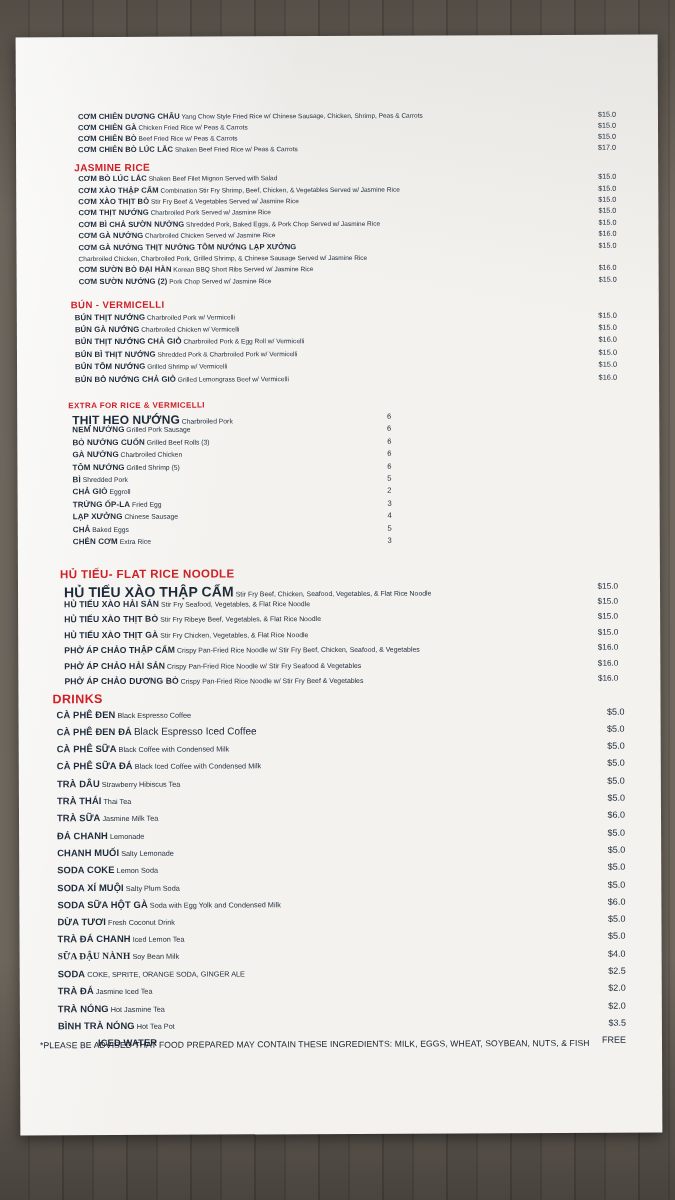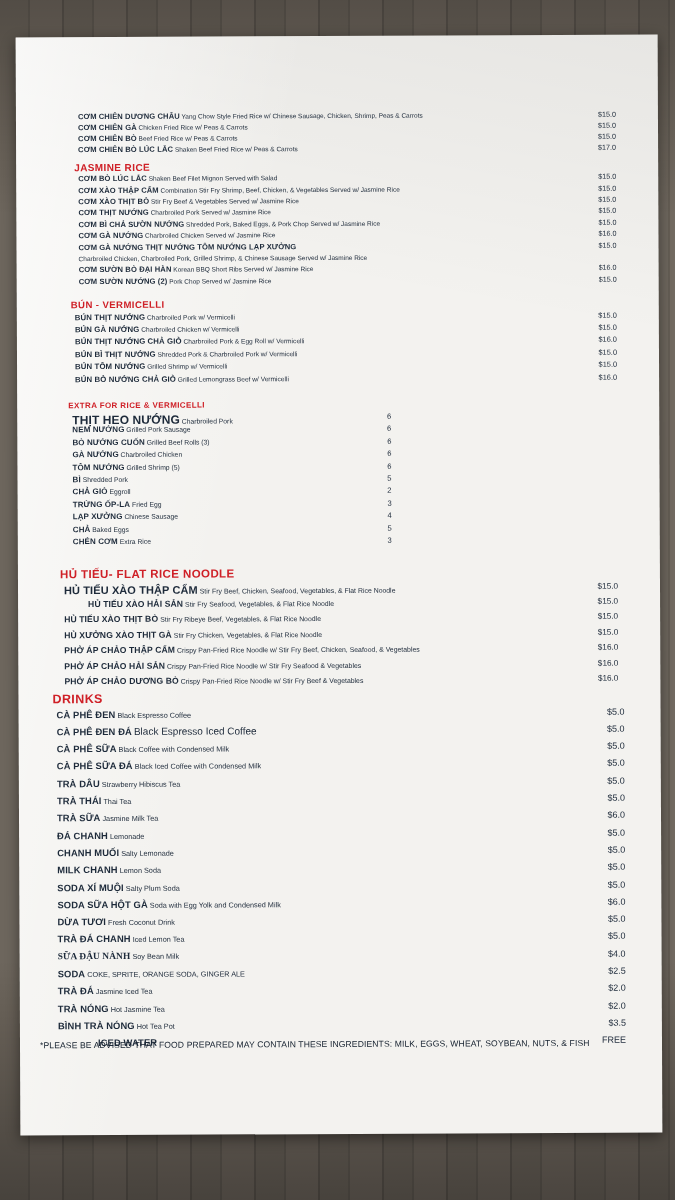--- a/index.html
+++ b/index.html
@@ -101,40 +101,40 @@
         <div class="row" style="position: absolute; left: 55px; top: 62.6px; width: 587px; font-size: 6.8px;"><span class="nm" style="font-size: 8px;">TÔM NƯỚNG</span> <span class="ds" style="font-size: 6.8px;">Grilled Shrimp (5)</span><span class="pr" style="right: 268px; font-size: 7.6px;">6</span></div>
         <div class="row" style="position: absolute; left: 55px; top: 75px; width: 587px; font-size: 6.8px;"><span class="nm" style="font-size: 8px;">BÌ</span> <span class="ds" style="font-size: 6.8px;">Shredded Pork</span><span class="pr" style="right: 268px; font-size: 7.6px;">5</span></div>
         <div class="row" style="position: absolute; left: 55px; top: 87.4px; width: 587px; font-size: 6.8px;"><span class="nm" style="font-size: 8px;">CHẢ GIÒ</span> <span class="ds" style="font-size: 6.8px;">Eggroll</span><span class="pr" style="right: 268px; font-size: 7.6px;">2</span></div>
         <div class="row" style="position: absolute; left: 55px; top: 99.8px; width: 587px; font-size: 6.8px;"><span class="nm" style="font-size: 8px;">TRỨNG ỐP-LA</span> <span class="ds" style="font-size: 6.8px;">Fried Egg</span><span class="pr" style="right: 268px; font-size: 7.6px;">3</span></div>
         <div class="row" style="position: absolute; left: 55px; top: 112.2px; width: 587px; font-size: 6.8px;"><span class="nm" style="font-size: 8px;">LẠP XƯỞNG</span> <span class="ds" style="font-size: 6.8px;">Chinese Sausage</span><span class="pr" style="right: 268px; font-size: 7.6px;">4</span></div>
         <div class="row" style="position: absolute; left: 55px; top: 124.6px; width: 587px; font-size: 6.8px;"><span class="nm" style="font-size: 8px;">CHẢ</span> <span class="ds" style="font-size: 6.8px;">Baked Eggs</span><span class="pr" style="right: 268px; font-size: 7.6px;">5</span></div>
         <div class="row" style="position: absolute; left: 55px; top: 137px; width: 587px; font-size: 6.8px;"><span class="nm" style="font-size: 8px;">CHÉN CƠM</span> <span class="ds" style="font-size: 6.8px;">Extra Rice</span><span class="pr" style="right: 268px; font-size: 7.6px;">3</span></div>
       </div>
       <div class="sec" style="top: 531px;">
         <div class="hdr" style="position: absolute; left: 42px; top: 0px; font-size: 11.5px;">HỦ TIẾU- FLAT RICE NOODLE</div>
-        <div class="row" style="position: absolute; left: 46px; top: 16.5px; width: 596px; font-size: 6.9px;"><span class="nm" style="font-size: 11px;">HỦ TIẾU XÀO THẬP CẨM</span> <span class="ds" style="font-size: 6.9px;">Stir Fry Beef, Chicken, Seafood, Vegetables, &amp; Flat Rice Noodle</span><span class="pr" style="right: 42px; font-size: 8.2px;">$15.0</span></div>
-        <div class="row" style="position: absolute; left: 46px; top: 31.9px; width: 596px; font-size: 6.9px;"><span class="nm" style="font-size: 8.6px; margin-left: 24px;">HỦ TIẾU XÀO HẢI SẢN</span> <span class="ds" style="font-size: 6.9px;">Stir Fry Seafood, Vegetables, &amp; Flat Rice Noodle</span><span class="pr" style="right: 42px; font-size: 8.2px;">$15.0</span></div>
+        <div class="row" style="position: absolute; left: 46px; top: 16.5px; width: 596px; font-size: 6.9px;"><span class="nm" style="font-size: 14px;">HỦ TIẾU XÀO THẬP CẨM</span> <span class="ds" style="font-size: 6.9px;">Stir Fry Beef, Chicken, Seafood, Vegetables, &amp; Flat Rice Noodle</span><span class="pr" style="right: 42px; font-size: 8.2px;">$15.0</span></div>
+        <div class="row" style="position: absolute; left: 46px; top: 31.9px; width: 596px; font-size: 6.9px;"><span class="nm" style="font-size: 8.6px;">HỦ TIẾU XÀO HẢI SẢN</span> <span class="ds" style="font-size: 6.9px;">Stir Fry Seafood, Vegetables, &amp; Flat Rice Noodle</span><span class="pr" style="right: 42px; font-size: 8.2px;">$15.0</span></div>
         <div class="row" style="position: absolute; left: 46px; top: 47.3px; width: 596px; font-size: 6.9px;"><span class="nm" style="font-size: 8.6px;">HỦ TIẾU XÀO THỊT BÒ</span> <span class="ds" style="font-size: 6.9px;">Stir Fry Ribeye Beef, Vegetables, &amp; Flat Rice Noodle</span><span class="pr" style="right: 42px; font-size: 8.2px;">$15.0</span></div>
-        <div class="row" style="position: absolute; left: 46px; top: 62.7px; width: 596px; font-size: 6.9px;"><span class="nm" style="font-size: 8.6px;">HỦ XƯỞNG XÀO THỊT GÀ</span> <span class="ds" style="font-size: 6.9px;">Stir Fry Chicken, Vegetables, &amp; Flat Rice Noodle</span><span class="pr" style="right: 42px; font-size: 8.2px;">$15.0</span></div>
+        <div class="row" style="position: absolute; left: 46px; top: 62.7px; width: 596px; font-size: 6.9px;"><span class="nm" style="font-size: 8.6px;">HỦ TIẾU XÀO THỊT GÀ</span> <span class="ds" style="font-size: 6.9px;">Stir Fry Chicken, Vegetables, &amp; Flat Rice Noodle</span><span class="pr" style="right: 42px; font-size: 8.2px;">$15.0</span></div>
         <div class="row" style="position: absolute; left: 46px; top: 78.1px; width: 596px; font-size: 6.9px;"><span class="nm" style="font-size: 8.6px;">PHỞ ÁP CHẢO THẬP CẨM</span> <span class="ds" style="font-size: 6.9px;">Crispy Pan-Fried Rice Noodle w/ Stir Fry Beef, Chicken, Seafood, &amp; Vegetables</span><span class="pr" style="right: 42px; font-size: 8.2px;">$16.0</span></div>
         <div class="row" style="position: absolute; left: 46px; top: 93.5px; width: 596px; font-size: 6.9px;"><span class="nm" style="font-size: 8.6px;">PHỞ ÁP CHẢO HẢI SẢN</span> <span class="ds" style="font-size: 6.9px;">Crispy Pan-Fried Rice Noodle w/ Stir Fry Seafood &amp; Vegetables</span><span class="pr" style="right: 42px; font-size: 8.2px;">$16.0</span></div>
         <div class="row" style="position: absolute; left: 46px; top: 108.9px; width: 596px; font-size: 6.9px;"><span class="nm" style="font-size: 8.6px;">PHỞ ÁP CHẢO DƯƠNG BÒ</span> <span class="ds" style="font-size: 6.9px;">Crispy Pan-Fried Rice Noodle w/ Stir Fry Beef &amp; Vegetables</span><span class="pr" style="right: 42px; font-size: 8.2px;">$16.0</span></div>
       </div>
       <div class="sec" style="top: 655px;">
         <div class="hdr" style="position: absolute; left: 34px; top: 0px; font-size: 12.5px;">DRINKS</div>
         <div class="row" style="position: absolute; left: 38px; top: 17.5px; width: 604px; font-size: 7.3px;"><span class="nm" style="font-size: 9.4px;">CÀ PHÊ ĐEN</span> <span class="ds" style="font-size: 7.3px;">Black Espresso Coffee</span><span class="pr" style="right: 36px; font-size: 9px;">$5.0</span></div>
         <div class="row" style="position: absolute; left: 38px; top: 34.8px; width: 604px; font-size: 7.3px;"><span class="nm" style="font-size: 9.4px;">CÀ PHÊ ĐEN ĐÁ</span> <span class="ds" style="font-size: 10px;">Black Espresso Iced Coffee</span><span class="pr" style="right: 36px; font-size: 9px;">$5.0</span></div>
         <div class="row" style="position: absolute; left: 38px; top: 52.1px; width: 604px; font-size: 7.3px;"><span class="nm" style="font-size: 9.4px;">CÀ PHÊ SỮA</span> <span class="ds" style="font-size: 7.3px;">Black Coffee with Condensed Milk</span><span class="pr" style="right: 36px; font-size: 9px;">$5.0</span></div>
         <div class="row" style="position: absolute; left: 38px; top: 69.4px; width: 604px; font-size: 7.3px;"><span class="nm" style="font-size: 9.4px;">CÀ PHÊ SỮA ĐÁ</span> <span class="ds" style="font-size: 7.3px;">Black Iced Coffee with Condensed Milk</span><span class="pr" style="right: 36px; font-size: 9px;">$5.0</span></div>
         <div class="row" style="position: absolute; left: 38px; top: 86.7px; width: 604px; font-size: 7.3px;"><span class="nm" style="font-size: 9.4px;">TRÀ DÂU</span> <span class="ds" style="font-size: 7.3px;">Strawberry Hibiscus Tea</span><span class="pr" style="right: 36px; font-size: 9px;">$5.0</span></div>
         <div class="row" style="position: absolute; left: 38px; top: 104px; width: 604px; font-size: 7.3px;"><span class="nm" style="font-size: 9.4px;">TRÀ THÁI</span> <span class="ds" style="font-size: 7.3px;">Thai Tea</span><span class="pr" style="right: 36px; font-size: 9px;">$5.0</span></div>
         <div class="row" style="position: absolute; left: 38px; top: 121.3px; width: 604px; font-size: 7.3px;"><span class="nm" style="font-size: 9.4px;">TRÀ SỮA</span> <span class="ds" style="font-size: 7.3px;">Jasmine Milk Tea</span><span class="pr" style="right: 36px; font-size: 9px;">$6.0</span></div>
         <div class="row" style="position: absolute; left: 38px; top: 138.6px; width: 604px; font-size: 7.3px;"><span class="nm" style="font-size: 9.4px;">ĐÁ CHANH</span> <span class="ds" style="font-size: 7.3px;">Lemonade</span><span class="pr" style="right: 36px; font-size: 9px;">$5.0</span></div>
         <div class="row" style="position: absolute; left: 38px; top: 155.9px; width: 604px; font-size: 7.3px;"><span class="nm" style="font-size: 9.4px;">CHANH MUỐI</span> <span class="ds" style="font-size: 7.3px;">Salty Lemonade</span><span class="pr" style="right: 36px; font-size: 9px;">$5.0</span></div>
-        <div class="row" style="position: absolute; left: 38px; top: 173.2px; width: 604px; font-size: 7.3px;"><span class="nm" style="font-size: 9.4px;">MILK CHANH</span> <span class="ds" style="font-size: 7.3px;">Lemon Soda</span><span class="pr" style="right: 36px; font-size: 9px;">$5.0</span></div>
+        <div class="row" style="position: absolute; left: 38px; top: 173.2px; width: 604px; font-size: 7.3px;"><span class="nm" style="font-size: 9.4px;">SODA COKE</span> <span class="ds" style="font-size: 7.3px;">Lemon Soda</span><span class="pr" style="right: 36px; font-size: 9px;">$5.0</span></div>
         <div class="row" style="position: absolute; left: 38px; top: 190.5px; width: 604px; font-size: 7.3px;"><span class="nm" style="font-size: 9.4px;">SODA XÍ MUỘI</span> <span class="ds" style="font-size: 7.3px;">Salty Plum Soda</span><span class="pr" style="right: 36px; font-size: 9px;">$5.0</span></div>
         <div class="row" style="position: absolute; left: 38px; top: 207.8px; width: 604px; font-size: 7.3px;"><span class="nm" style="font-size: 9.4px;">SODA SỮA HỘT GÀ</span> <span class="ds" style="font-size: 7.3px;">Soda with Egg Yolk and Condensed Milk</span><span class="pr" style="right: 36px; font-size: 9px;">$6.0</span></div>
         <div class="row" style="position: absolute; left: 38px; top: 225.1px; width: 604px; font-size: 7.3px;"><span class="nm" style="font-size: 9.4px;">DỪA TƯƠI</span> <span class="ds" style="font-size: 7.3px;">Fresh Coconut Drink</span><span class="pr" style="right: 36px; font-size: 9px;">$5.0</span></div>
         <div class="row" style="position: absolute; left: 38px; top: 242.4px; width: 604px; font-size: 7.3px;"><span class="nm" style="font-size: 9.4px;">TRÀ ĐÁ CHANH</span> <span class="ds" style="font-size: 7.3px;">Iced Lemon Tea</span><span class="pr" style="right: 36px; font-size: 9px;">$5.0</span></div>
         <div class="row" style="position: absolute; left: 38px; top: 259.7px; width: 604px; font-size: 7.3px;"><span class="nm" style="font-size: 9.4px; font-family: Liberation Serif, serif;">SỮA ĐẬU NÀNH</span> <span class="ds" style="font-size: 7.3px;">Soy Bean Milk</span><span class="pr" style="right: 36px; font-size: 9px;">$4.0</span></div>
         <div class="row" style="position: absolute; left: 38px; top: 277px; width: 604px; font-size: 7.3px;"><span class="nm" style="font-size: 9.4px;">SODA</span> <span class="ds" style="font-size: 7.3px;">COKE, SPRITE, ORANGE SODA, GINGER ALE</span><span class="pr" style="right: 36px; font-size: 9px;">$2.5</span></div>
         <div class="row" style="position: absolute; left: 38px; top: 294.3px; width: 604px; font-size: 7.3px;"><span class="nm" style="font-size: 9.4px;">TRÀ ĐÁ</span> <span class="ds" style="font-size: 7.3px;">Jasmine Iced Tea</span><span class="pr" style="right: 36px; font-size: 9px;">$2.0</span></div>
         <div class="row" style="position: absolute; left: 38px; top: 311.6px; width: 604px; font-size: 7.3px;"><span class="nm" style="font-size: 9.4px;">TRÀ NÓNG</span> <span class="ds" style="font-size: 7.3px;">Hot Jasmine Tea</span><span class="pr" style="right: 36px; font-size: 9px;">$2.0</span></div>
         <div class="row" style="position: absolute; left: 38px; top: 328.9px; width: 604px; font-size: 7.3px;"><span class="nm" style="font-size: 9.4px;">BÌNH TRÀ NÓNG</span> <span class="ds" style="font-size: 7.3px;">Hot Tea Pot</span><span class="pr" style="right: 36px; font-size: 9px;">$3.5</span></div>
         <div class="row" style="position: absolute; left: 38px; top: 346.2px; width: 604px; font-size: 7.3px;"><span class="nm" style="font-size: 9.4px; margin-left: 40px;">ICED WATER</span> <span class="ds" style="font-size: 7.3px;"></span><span class="pr" style="right: 36px; font-size: 9px;">FREE</span></div>

